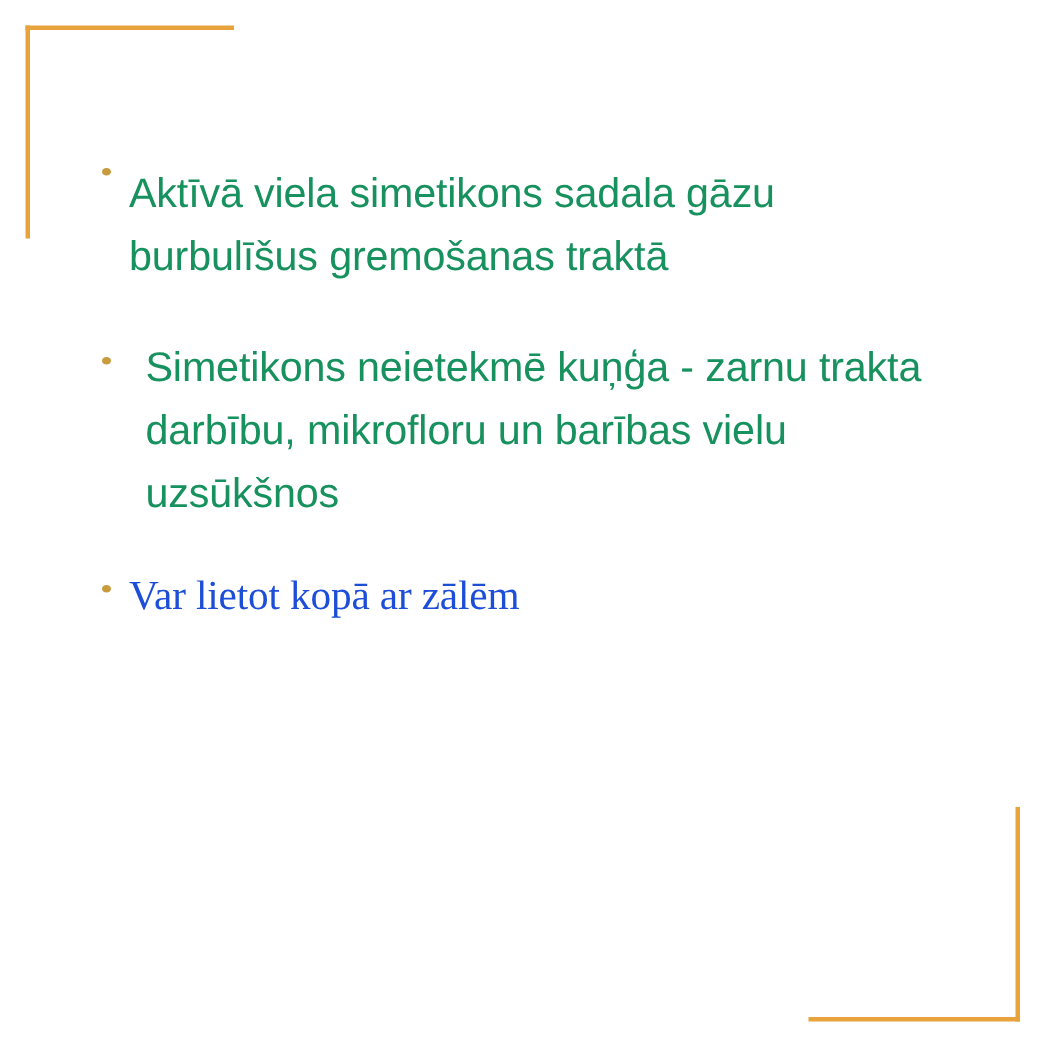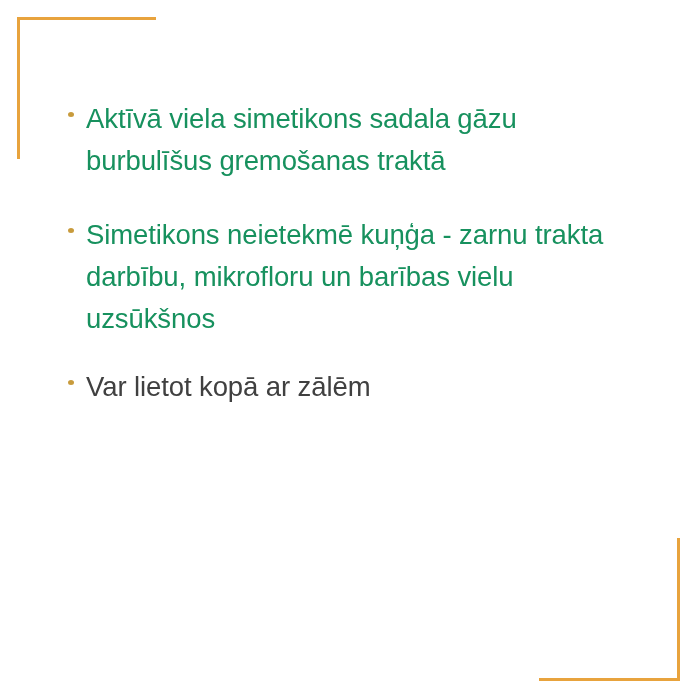--- a/index.html
+++ b/index.html
@@ -81,29 +81,29 @@
     flex: 1 1 auto;
     color: #17915e;
     font-size: 27.5px;
     line-height: 42px;
     letter-spacing: -0.1px;
     font-weight: 400;
     white-space: pre-line;
   }
 
   
-  .bullet-item[data-idx="0"] .bullet-text { max-width: 512px; }
+  .bullet-item[data-idx="0"] .bullet-text { max-width: 512px; margin-top: 10px; }
   .bullet-item[data-idx="1"] .bullet-text { max-width: 536px; }
   .bullet-item[data-idx="2"] .bullet-text { max-width: 560px; }
   .bullet-item[data-idx="3"] .bullet-text { max-width: 560px; }
   .bullet-item[data-idx="4"] .bullet-text { max-width: 560px; }
 
   
   .bullet-item[data-idx="0"] { margin-bottom: 32px; }
-  .bullet-item[data-idx="1"] { margin-bottom: 26px; }
+  .bullet-item[data-idx="1"] { margin-bottom: 26px; gap: 11px; }
   .bullet-item[data-idx="2"] { margin-bottom: 27px; }
   .bullet-item[data-idx="3"] { margin-bottom: 27px; }
 </style>
 </head>
 <body>
 
 <div class="slide" style="background: rgb(255, 255, 255);">
 
   <div class="corner corner-tl" style="border-left-color: rgb(232, 163, 61); border-top-color: rgb(232, 163, 61);"></div>
   <div class="corner corner-br" style="border-right-color: rgb(232, 163, 61); border-bottom-color: rgb(232, 163, 61);"></div>
@@ -122,18 +122,18 @@
           <span class="dot" style="background: rgb(200, 155, 60);"></span>
         </span>
       <span class="bullet-text" style="color: rgb(23, 145, 94);">Simetikons neietekmē kuņģa - zarnu trakta darbību, mikrofloru un barības vielu uzsūkšnos</span>
     </div>
 
 
     <div class="bullet-item" data-idx="3">
       <span class="bullet-marker">
           <span class="dot" style="background: rgb(200, 155, 60);"></span>
         </span>
-      <span class="bullet-text" style="color: #404040;">Var lietot kopā ar zālēm</span>
+      <span class="bullet-text" style="color: #1d4ed8; font-family: Liberation Serif, serif;">Var lietot kopā ar zālēm</span>
     </div>
 
 
   </div>
 </div>
 
 </body></html>

